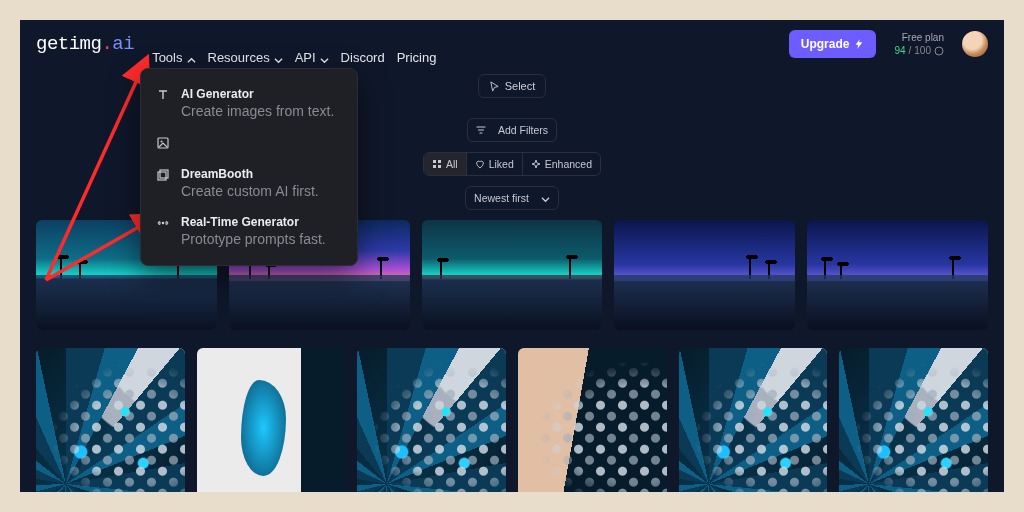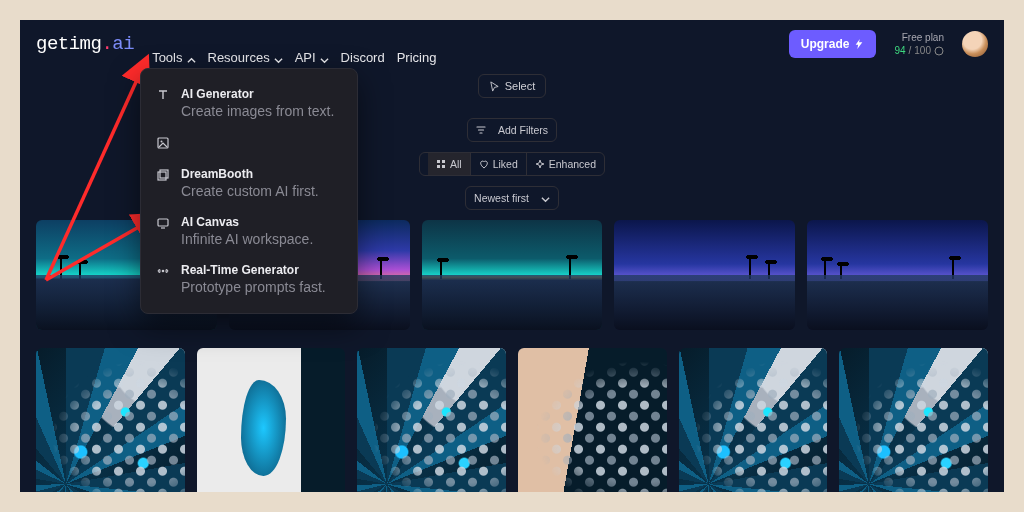--- a/index.html
+++ b/index.html
@@ -88,21 +88,21 @@
   border-radius: 6px;
   background: transparent;
   color: #c9c9d0;
   font-size: 10.5px;
   padding: 5px 8px;
   display: flex;
   align-items: center;
   gap: 12px;
   cursor: pointer;
 }
-.chip-group { display: flex; border: 1px solid #2e2e36; border-radius: 6px; overflow: hidden; padding-left: 8px; }
+.chip-group { display: flex; border: 1px solid #2e2e36; border-radius: 6px; overflow: hidden; }
 .chip-group .seg {
   padding: 5px 8px;
   font-size: 10.5px;
   color: #c9c9d0;
   display: flex; align-items: center; gap: 4px;
   cursor: pointer;
 }
 .chip-group .seg + .seg { border-left: 1px solid #2e2e36; }
 .chip-group .seg.active { background: #25252d; }
 .gallery { padding: 0 16px; display: flex; flex-direction: column; gap: 18px; }
@@ -407,32 +407,20 @@
           </svg>
         </span>
       <span class="dd-txt">
           <span class="dd-title">DreamBooth</span>
           <span class="dd-sub">Create custom AI first.</span>
         </span>
     </div>
     <div class="dd-item">
       <span class="dd-ico">
           <svg viewBox="0 0 14 14" width="14" height="14">
-            <rect x="2" y="3" width="10" height="7" rx="1" fill="none" stroke="#c9c9d0" stroke-width="1.2"></rect>
-            <path d="M5 12 H9" stroke="#c9c9d0" stroke-width="1.2"></path>
-          </svg>
-        </span>
-      <span class="dd-txt">
-          <span class="dd-title">AI Canvas</span>
-          <span class="dd-sub">Infinite AI workspace.</span>
-        </span>
-    </div>
-    <div class="dd-item">
-      <span class="dd-ico">
-          <svg viewBox="0 0 14 14" width="14" height="14">
             <path d="M2 7 Q4 4 4 7 Q4 10 2 7 M12 7 Q10 4 10 7 Q10 10 12 7" fill="none" stroke="#c9c9d0" stroke-width="1.2"></path>
             <circle cx="7" cy="7" r="1.3" fill="#c9c9d0"></circle>
           </svg>
         </span>
       <span class="dd-txt">
           <span class="dd-title">Real-Time Generator</span>
           <span class="dd-sub">Prototype prompts fast.</span>
         </span>
     </div>
   </div>

